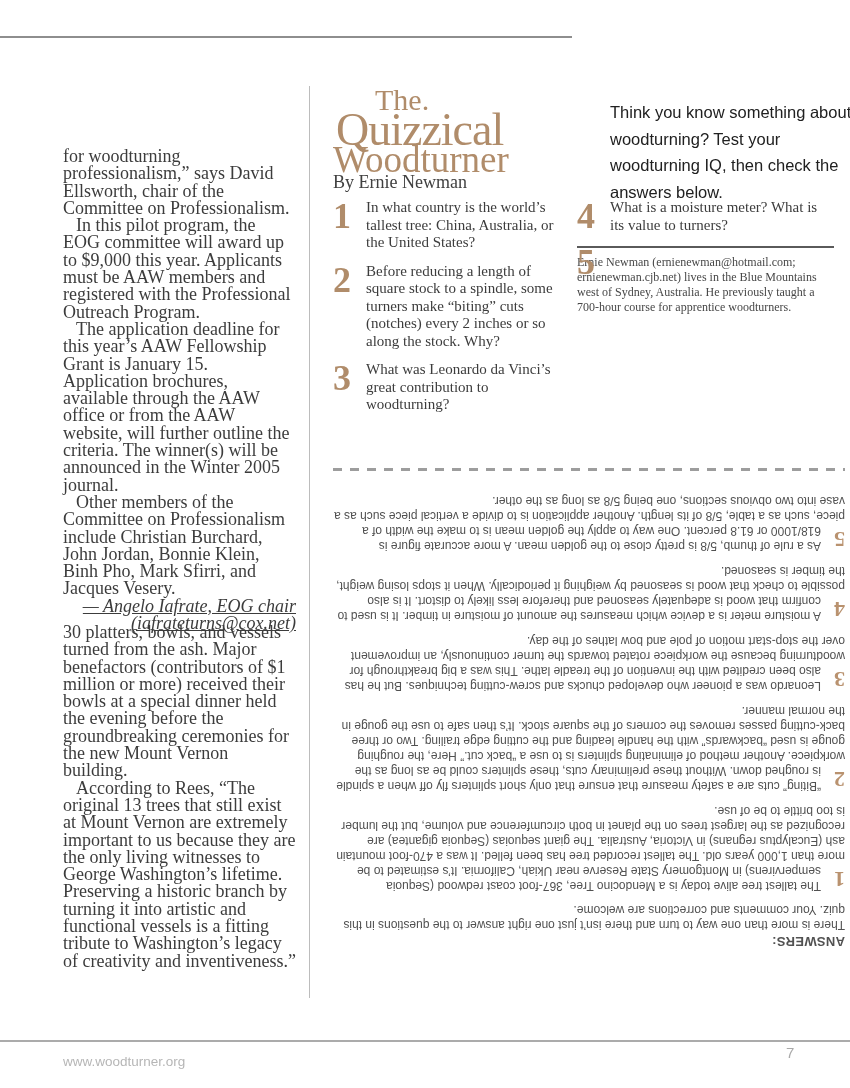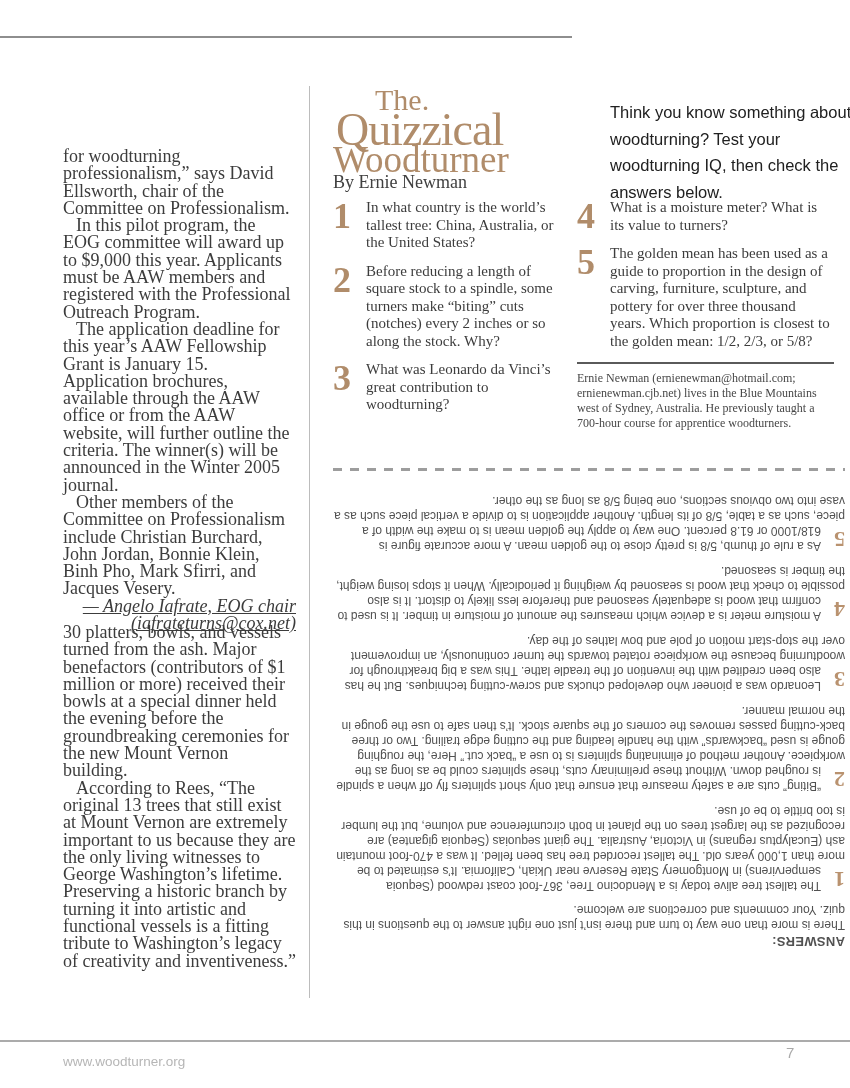--- a/index.html
+++ b/index.html
@@ -113,21 +113,20 @@
     </div>
   </div>
 
   <div class="q-col q-col2">
     <div class="question">
       <span class="q-num">4</span>
       <span>What is a moisture meter? What is its value to turners?</span>
     </div>
     <div class="question">
       <span class="q-num">5</span>
-      <span>The golden mean has been used as a guide to proportion in the design of carving, furniture, sculpture, and pottery for over three thousand years. Which proportion is closest to the golden mean: 1/2, 2/3, or 5/8?</span>
     </div>
     <hr class="q5-rule">
     <div class="bio">Ernie Newman (ernienewman@hotmail.com; ernienewman.cjb.net) lives in the Blue Mountains west of Sydney, Australia. He previously taught a 700-hour course for apprentice woodturners.</div>
   </div>
 
   <div class="dashed-rule"></div>
 
   <div class="answers">
     <p class="ans-head">ANSWERS:</p>
     <p class="ans-intro">There is more than one way to turn and there isn’t just one right answer to the questions in this quiz. Your comments and corrections are welcome.</p>

